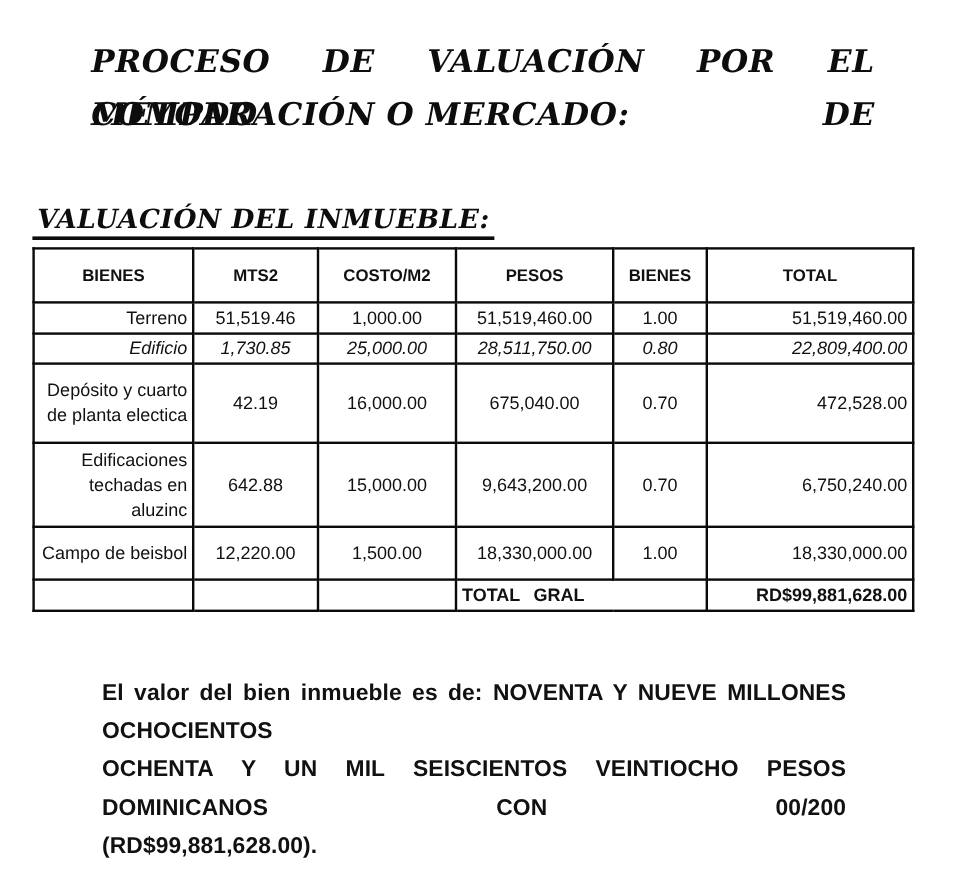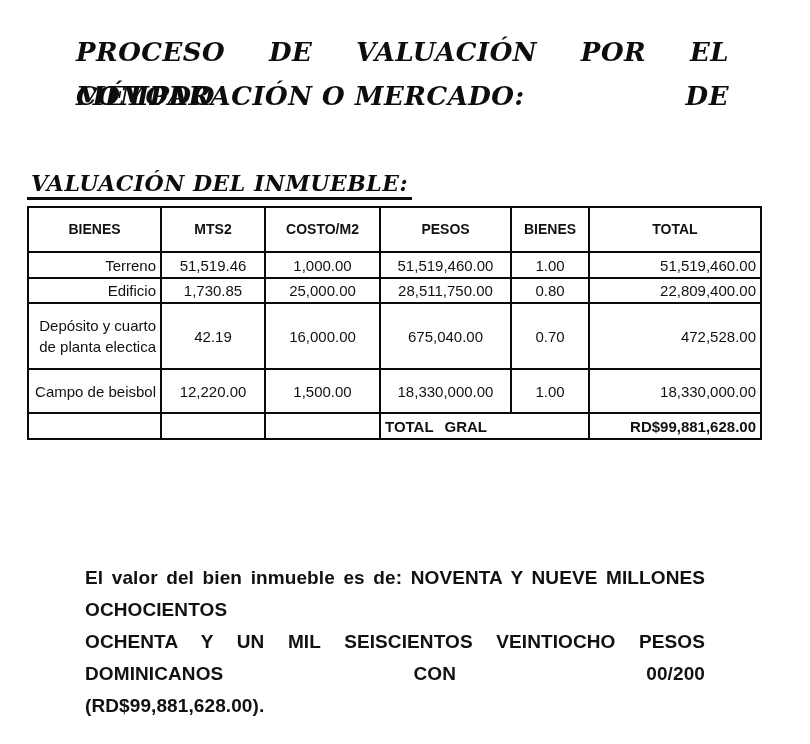--- a/index.html
+++ b/index.html
@@ -79,21 +79,21 @@
     line-height: 21px;
     overflow: hidden;
   }
   .val-table thead th {
     font-weight: bold;
     text-align: center;
     height: 41px;
     font-size: 14px;
   }
   tr.row-h26 { height: 26px; }
-  tr.row-h22 { height: 22px; }
+  tr.row-h22 { height: 22px; font-style: italic; }
   tr.row-h66 { height: 66px; }
   tr.row-h70 { height: 70px; }
   tr.row-h44 { height: 44px; }
   tr.row-hf  { height: 26px; }
   .c-bienes { text-align: right; padding-left: 7px; }
   .c-center { text-align: center; }
   .c-right  { text-align: right; padding-right: 9px; }
   .c-total-label {
     font-weight: bold;
     text-align: left;
@@ -178,20 +178,28 @@
         <td class="c-right">22,809,400.00</td>
       </tr>
       <tr class="row-h66">
         <td class="c-bienes">Depósito y cuarto de planta electica</td>
         <td class="c-center">42.19</td>
         <td class="c-center">16,000.00</td>
         <td class="c-center">675,040.00</td>
         <td class="c-center">0.70</td>
         <td class="c-right">472,528.00</td>
       </tr>
+      <tr class="row-h70">
+        <td class="c-bienes">Edificaciones techadas en aluzinc</td>
+        <td class="c-center">642.88</td>
+        <td class="c-center">15,000.00</td>
+        <td class="c-center">9,643,200.00</td>
+        <td class="c-center">0.70</td>
+        <td class="c-right">6,750,240.00</td>
+      </tr>
       <tr class="row-h44">
         <td class="c-bienes">Campo de beisbol</td>
         <td class="c-center">12,220.00</td>
         <td class="c-center">1,500.00</td>
         <td class="c-center">18,330,000.00</td>
         <td class="c-center">1.00</td>
         <td class="c-right">18,330,000.00</td>
       </tr>
       <tr class="row-hf">
         <td></td>

